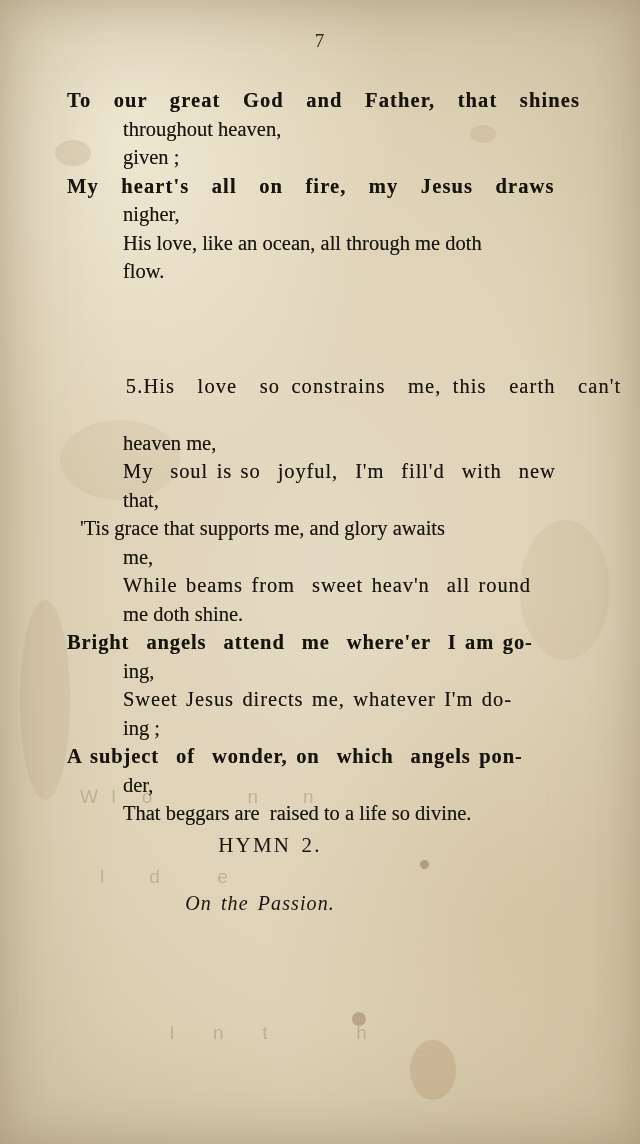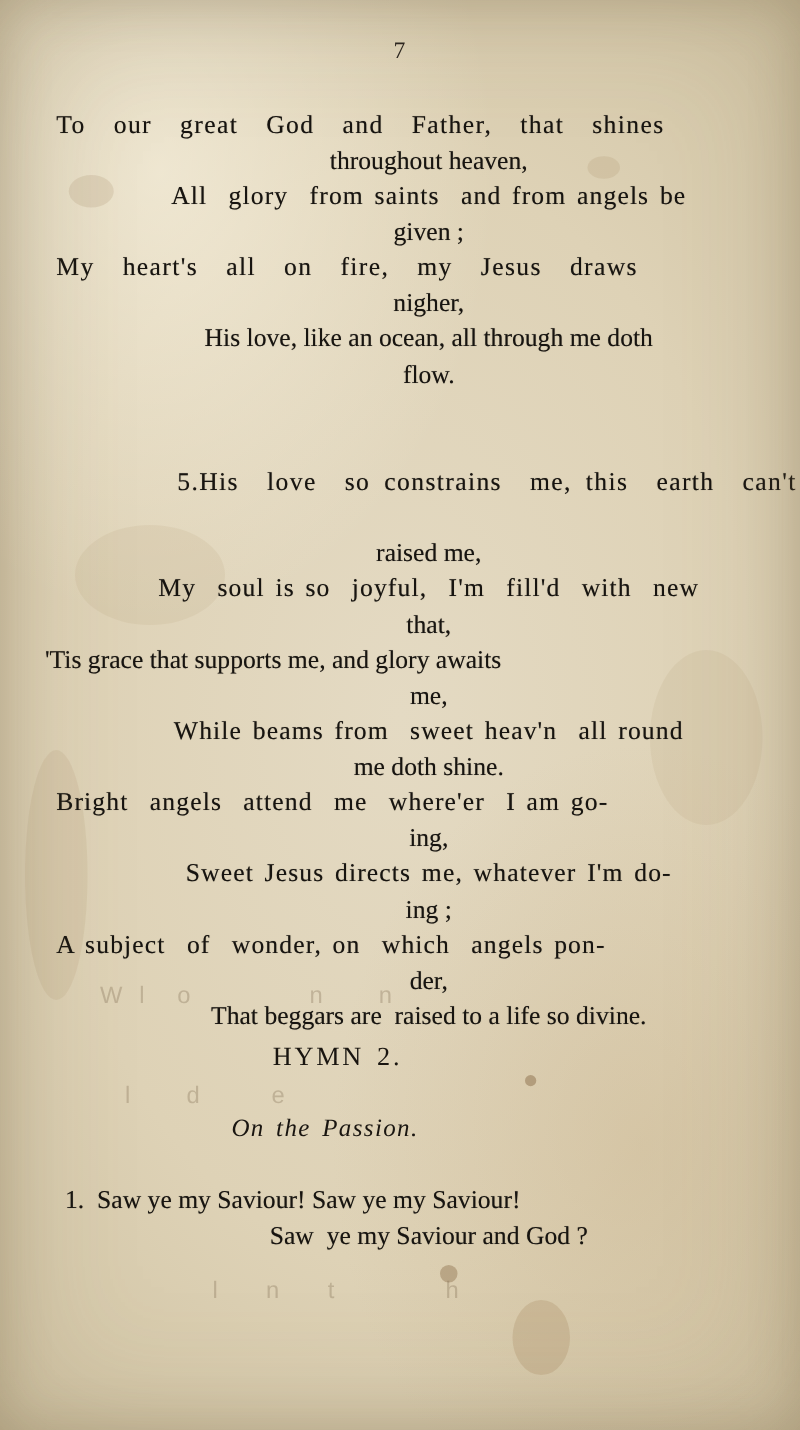--- a/index.html
+++ b/index.html
@@ -71,24 +71,24 @@
 
   .line {
     font-size: 20.5px;
     line-height: 28.5px;
     color: #171410;
     white-space: pre;
     text-shadow: 0 0 0.6px rgba(30,25,18,0.5);
   }
 
   
-  .i0  { margin-left: 9px; }
-  .i1  { margin-left: 46px; text-align: center; }
-  .i3  { }
-  .num { margin-left: 16px; }
+  .i0  { margin-left: 31px; font-weight: bold; }
+  .i1  { margin-left: 87px; }
+  .i3  { margin-left: 44px; }
+  .num { margin-left: 0px; }
 
   .wide  { letter-spacing: 0.9px; word-spacing: 2.5px; }
   .wider { letter-spacing: 1.1px; word-spacing: 5px; }
 
   .hymn-title {
     position: absolute;
     left: 0;
     width: 540px;
     text-align: center;
     font-size: 21px;
@@ -137,52 +137,47 @@
   <div class="ghost" style="left:100px; top:866px;">l&nbsp;&nbsp;&nbsp;&nbsp;&nbsp;&nbsp;&nbsp;d&nbsp;&nbsp;&nbsp;&nbsp;&nbsp;&nbsp;&nbsp;&nbsp;&nbsp;e</div>
   <div class="ghost" style="left:170px; top:1022px;">l&nbsp;&nbsp;&nbsp;&nbsp;&nbsp;&nbsp;n&nbsp;&nbsp;&nbsp;&nbsp;&nbsp;&nbsp;t&nbsp;&nbsp;&nbsp;&nbsp;&nbsp;&nbsp;&nbsp;&nbsp;&nbsp;&nbsp;&nbsp;&nbsp;&nbsp;&nbsp;h</div>
 
   <div class="content">
 
     <div id="folio">7</div>
 
     <div class="stanza" style="top:86px;">
       <div class="line i0 wider">To  our  great  God  and  Father,  that  shines</div>
       <div class="line i1">throughout heaven,</div>
-      <div class="line i1 wide">All  glory  from saints  and from angels be</div>
       <div class="line i1">given ;</div>
       <div class="line i0 wider">My  heart's  all  on  fire,  my  Jesus  draws</div>
       <div class="line i1">nigher,</div>
       <div class="line i1">His love, like an ocean, all through me doth</div>
       <div class="line i1">flow.</div>
     </div>
 
     <div class="stanza" style="top:343px;">
       <div class="line num wider">
         <span>5.</span><span>His  love  so constrains  me, this  earth  can't</span>
       </div>
-      <div class="line i1">raised me,</div>
+      <div class="line i1">heaven me,</div>
       <div class="line i1 wide">My  soul is so  joyful,  I'm  fill'd  with  new</div>
       <div class="line i1">that,</div>
       <div class="line i3">'Tis grace that supports me, and glory awaits</div>
       <div class="line i1">me,</div>
       <div class="line i1 wide">While beams from  sweet heav'n  all round</div>
       <div class="line i1">me doth shine.</div>
       <div class="line i0 wide">Bright  angels  attend  me  where'er  I am go-</div>
       <div class="line i1">ing,</div>
       <div class="line i1 wide">Sweet Jesus directs me, whatever I'm do-</div>
       <div class="line i1">ing ;</div>
       <div class="line i0 wide">A subject  of  wonder, on  which  angels pon-</div>
       <div class="line i1">der,</div>
       <div class="line i1">That beggars are  raised to a life so divine.</div>
     </div>
 
     <div class="hymn-title" style="top:833px;">HYMN 2.</div>
     <div class="hymn-sub" style="top:892px;">On the Passion.</div>
 
-    <div class="stanza" style="top:946px;">
-      <div class="line num">1.  Saw ye my Saviour! Saw ye my Saviour!</div>
-      <div class="line i1">Saw  ye my Saviour and God ?</div>
-    </div>
 
   </div>
 
   <div id="vignette"></div>
 </div>
 
 </body></html>

